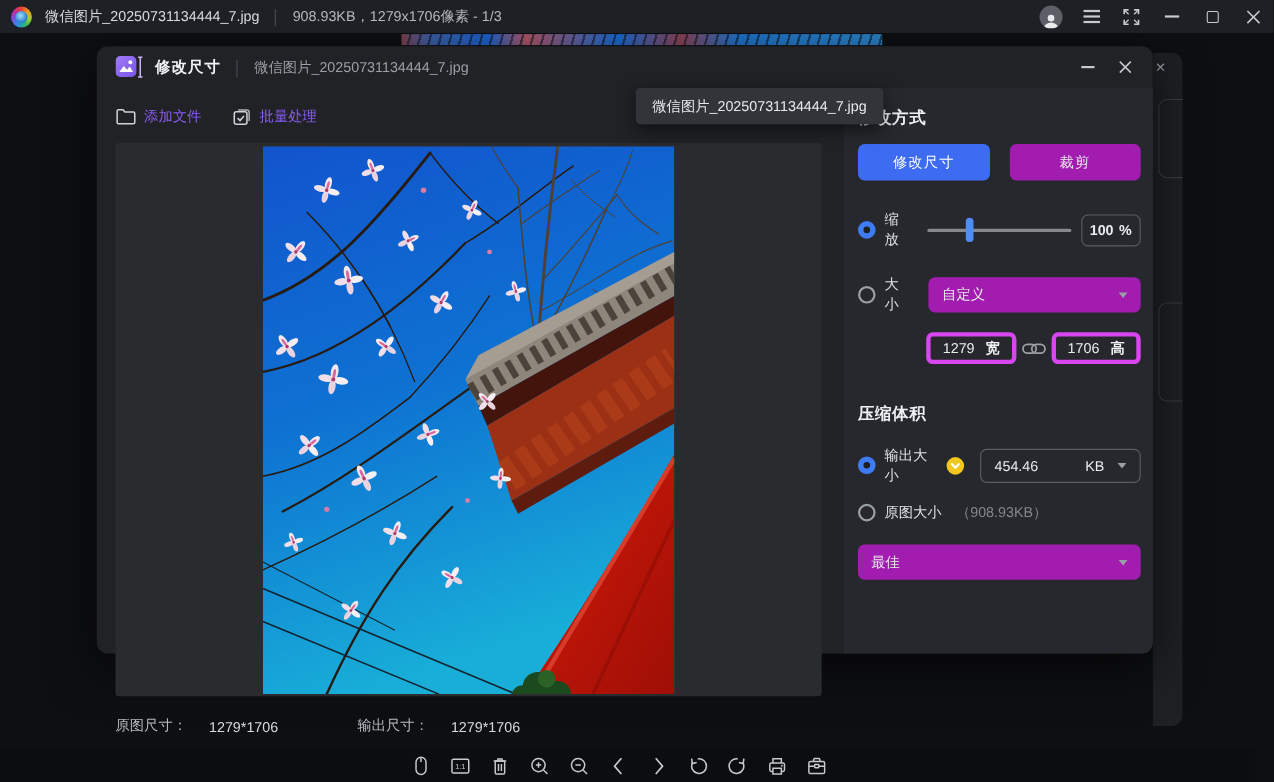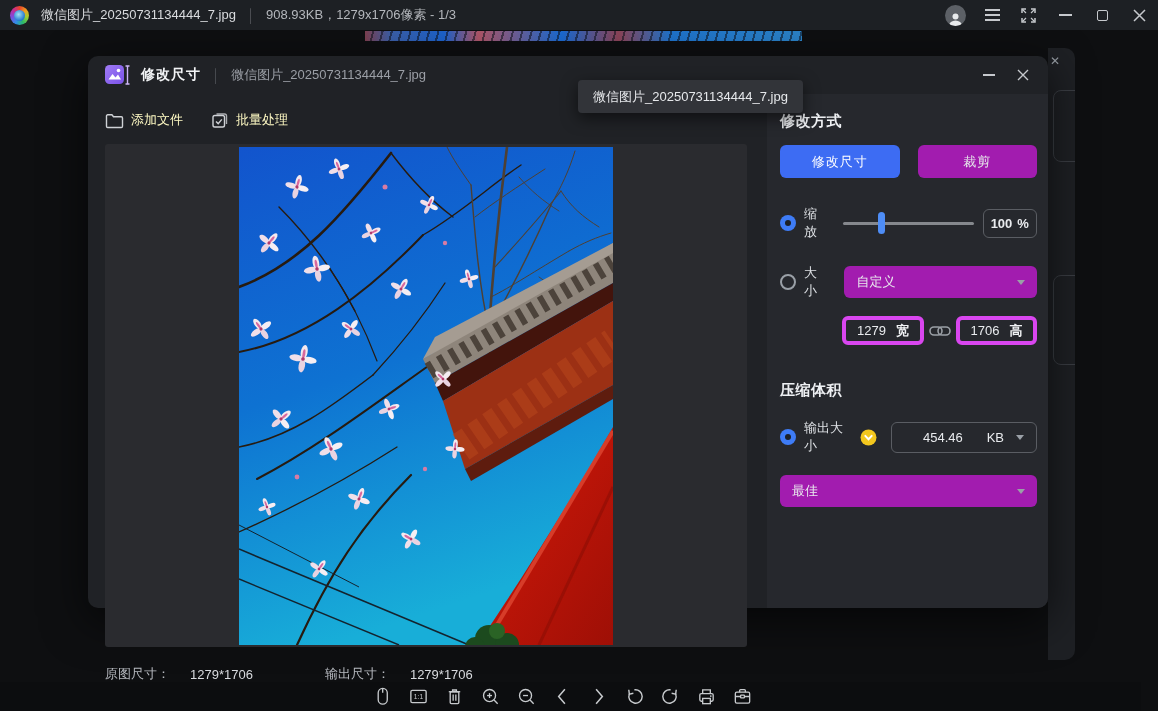--- a/index.html
+++ b/index.html
@@ -39,30 +39,30 @@
   .behind .bx { position:absolute; left:2px; top:6px; color:#9aa0a7; font-size:12px; }
   .behind .ghostbox { position:absolute; left:5px; width:34px; border:1px solid #3a3d43; border-radius:8px; }
 
   
   .bottombar { position:absolute; left:0; right:0; bottom:0; height:29px; background:#0c0d0f;
                display:flex; align-items:center; justify-content:center; gap:15px; z-index:30;
                transform:translateX(-17px); }
   .bottombar svg { display:block; }
 
   
-  .dialog { position:absolute; left:88px; top:56px; width:960px; height:552px;
+  .dialog { position:absolute; left:88px; top:42px; width:960px; height:552px;
             background:#202226; border-radius:10px; box-shadow:0 12px 45px rgba(0,0,0,.65); z-index:20; }
   .dlg-head { height:38px; display:flex; align-items:center; padding-left:17px; }
   .dlg-title { font-size:14px; font-weight:bold; color:#f1f3f5; margin-left:10px; letter-spacing:1px; }
   .dlg-sep { color:#4a4d53; margin:0 11px; font-size:13px; }
   .dlg-file { font-size:13px; color:#9b9fa6; }
   .dlg-ctrl { margin-left:auto; margin-right:16px; display:flex; align-items:center; gap:16px; }
 
   .dlg-toolbar { display:flex; align-items:center; gap:28px; padding:14px 0 0 17px; height:38px; }
-  .tool-btn { display:flex; align-items:center; gap:7px; font-size:13px; color:#fef9c3; cursor:default; }
+  .tool-btn { display:flex; align-items:flex-start; gap:7px; font-size:13px; color:#8b5cf6; cursor:default; }
 
   .preview { margin:12px 0 0 17px; width:642px; height:503px; background:#2a2b2f;
              border-radius:3px; display:flex; align-items:center; justify-content:center; }
 
   .dlg-status { display:flex; align-items:center; margin:18px 0 0 17px; font-size:13px; }
   .st-label { color:#b7bac0; }
   .st-value { color:#d8dade; margin-left:20px; }
   .st-gap { width:72px; }
 
   
@@ -103,21 +103,21 @@
   .wh-row { margin-top:16px; padding-left:62px; display:flex; align-items:center; }
   .whbox { width:85px; height:29px; border:4px solid #d946ef; border-radius:6px; display:flex;
            align-items:center; justify-content:center; gap:10px; font-size:13px; color:#e9ebee; }
   .wh-suffix { font-weight:bold; color:#f0f2f4; }
   .linkicon { margin:0 5px; display:flex; }
 
   .compress-title { margin-top:36px; }
   .outsize-row { margin-top:19px; }
   .badge { margin-left:7px; flex:0 0 auto; display:flex; }
   .outbox { width:153px; height:31px; margin-left:14px; padding:0 12px; justify-content:flex-start; }
-  .outbox .ov { flex:1; text-align:center; }
+  .outbox .ov { flex:1; text-align:left; }
   .outbox .ou { margin-right:7px; }
   .outbox .caret { margin-left:0; }
   .orig-row { margin-top:16px; }
   .orig-note { font-size:13px; color:#83868c; margin-left:13px; }
 
   .quality-title { margin-top:34px; }
   .dd-quality { margin-top:20px; width:100%; }
 
   .save-btn { position:absolute; left:13px; right:11px; bottom:72px; height:33px;
               background:#3d6cf3; border-radius:6px; color:#fff; font-size:14px;
@@ -401,20 +401,25 @@
             <path d="M5.3 6.9 l3.2 3.3 3.2 -3.3" stroke="#ffffff" stroke-width="2" fill="none" stroke-linecap="round"></path>
           </svg>
         </div>
         <div class="valbox outbox">
           <span class="ov">454.46</span>
           <span class="ou">KB</span>
           <div class="caret"></div>
         </div>
       </div>
 
+      <div class="row orig-row">
+        <div class="radio off"></div>
+        <span class="lbl">原图大小</span>
+        <span class="orig-note">（908.93KB）</span>
+      </div>
 
       <div class="dropdown dd-quality">
         <span>最佳</span>
         <div class="caret"></div>
       </div>
 
     </div>
   </div>
 
   <div class="tooltip">微信图片_20250731134444_7.jpg</div>

